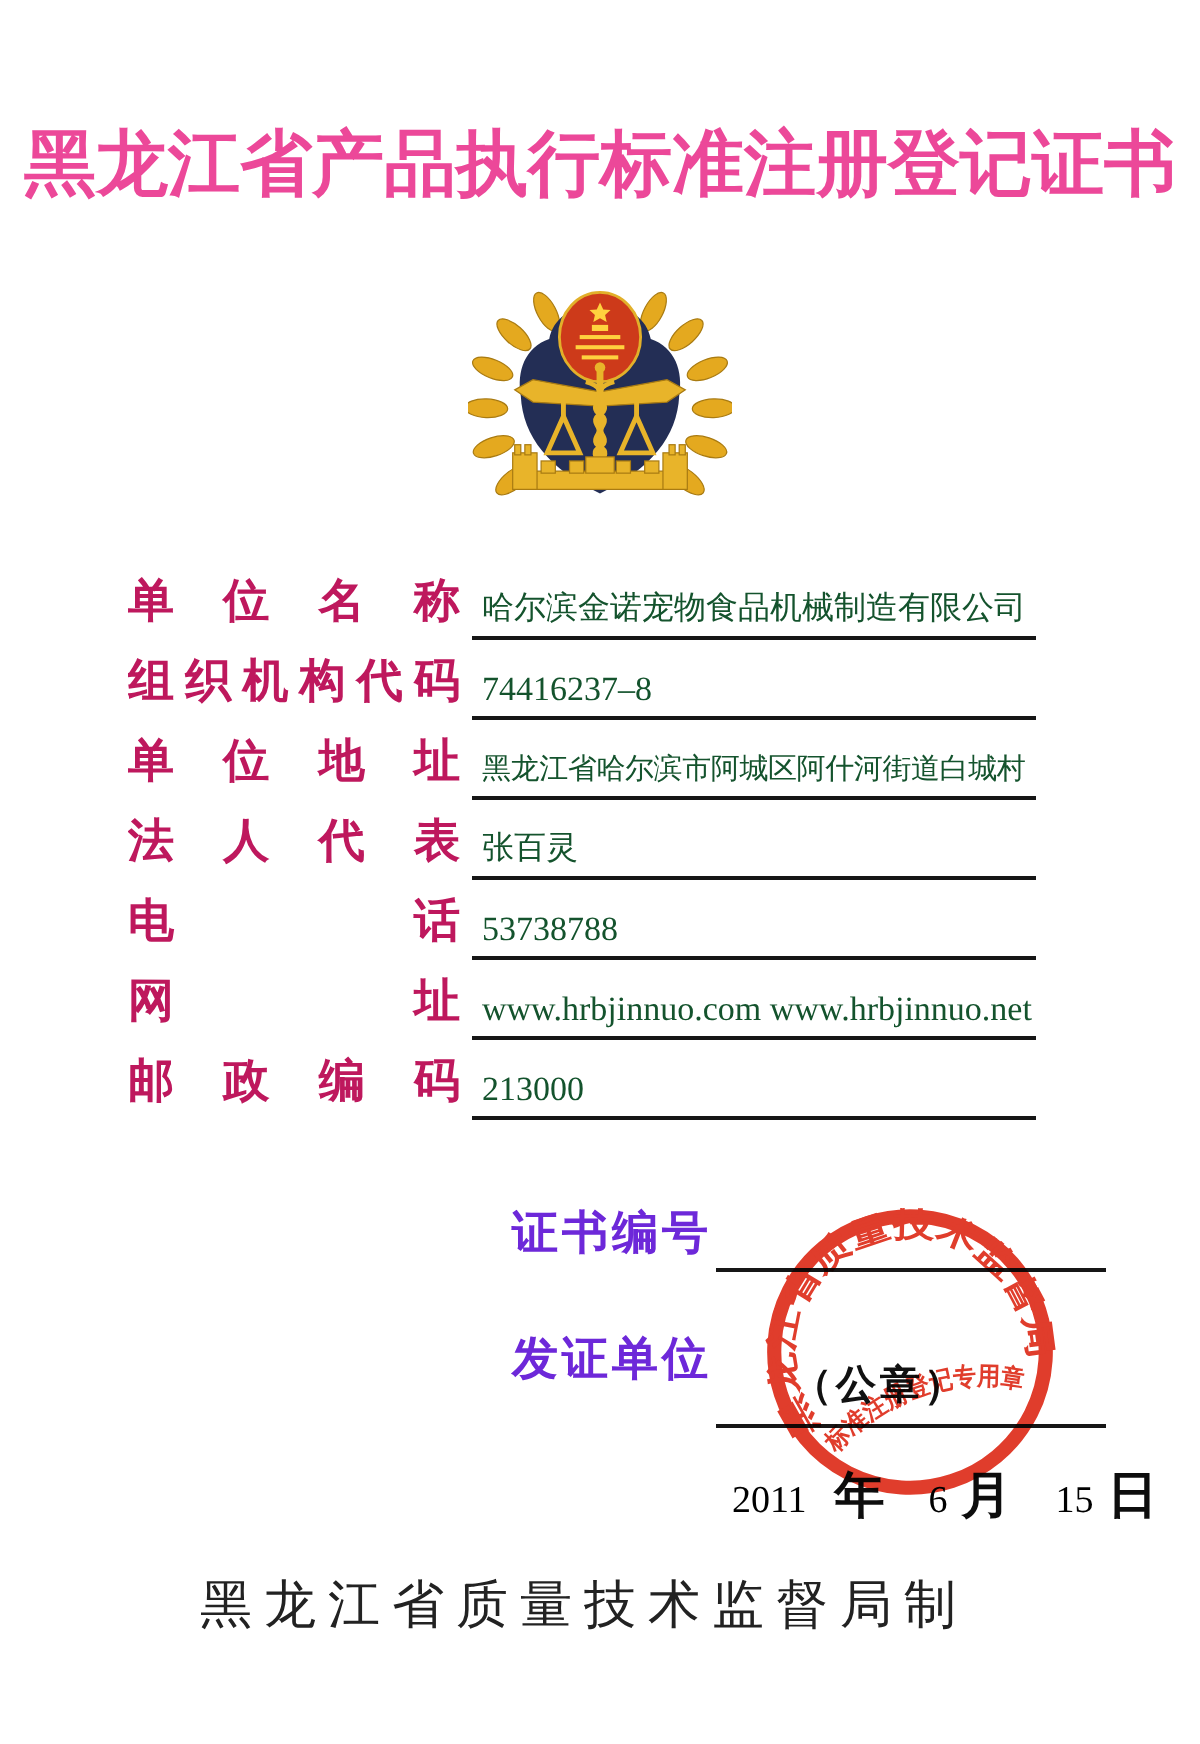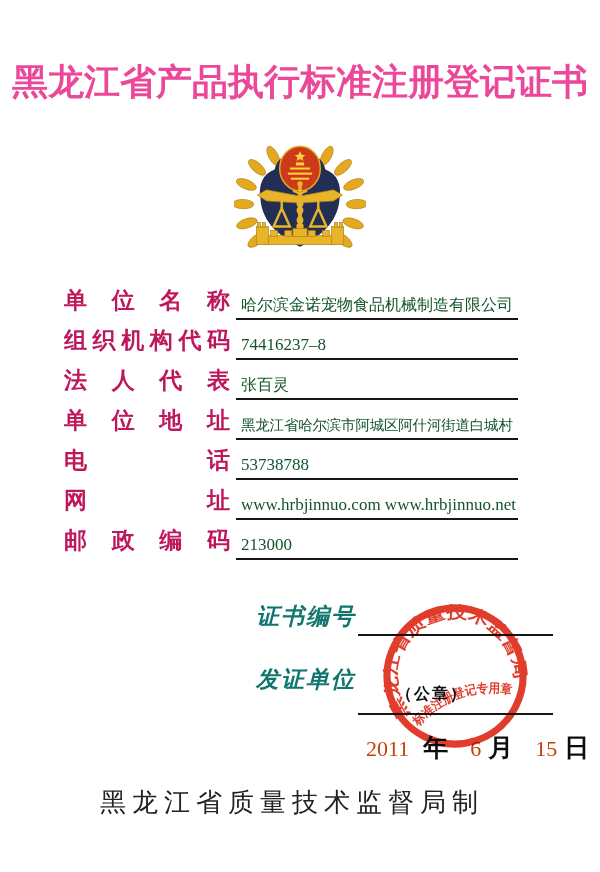--- a/index.html
+++ b/index.html
@@ -26,32 +26,32 @@
   }
   .row-value {
     position:absolute; left:172px; right:0; bottom:3px; height:26px;
     border-bottom:2px solid #161616; font-size:16px; line-height:26px;
     padding-left:5px; white-space:nowrap; color:#14532d;
   }
   .row-value.long { font-size:14.5px; letter-spacing:-0.2px; }
   .row-value.num  { font-size:17px; }
   
   .cert-row { position:absolute; left:256px; white-space:nowrap; }
-  .cert-row .c-label { font-size:23px; font-weight:bold; letter-spacing:2px; color:#0f766e;font-style:italic; }
+  .cert-row .c-label { font-size:23px; font-weight:bold; letter-spacing:2px; color:#6d28d9; }
   .cert-line {
     display:inline-block; width:195px; height:34px; margin-left:2px;
     border-bottom:2px solid #161616; vertical-align:-12px;
-    font-size:16px; font-weight:bold; line-height:30px; letter-spacing:2px;
+    font-size:20px; font-weight:bold; line-height:30px; letter-spacing:2px;
   }
   .cert-line .stamp-note { padding-left:38px; }
   .row-certno { top:600px; }
   .row-issuer { top:664px; }
   
   .date-row { position:absolute; top:731px; left:366px; white-space:nowrap; }
-  .date-row .d-num  { font-size:22px; color:#c2410c; }
+  .date-row .d-num  { font-size:19px; color:#000000; }
   .date-row .d-unit { font-size:25px; font-weight:bold; color:#0d0d0d; }
   .g1 { margin-left:10px; } .g2 { margin-left:18px; } .g3 { margin-left:3px; }
   
   .footer {
     position:absolute; top:785px; left:0; width:584px; text-align:center;
     font-size:26px; letter-spacing:6px; color:#222;
   }
   
   .seal {
     position:absolute; top:599px; left:378px; width:154px; height:154px;
@@ -137,26 +137,26 @@
   <div class="form">
     <div class="row">
       <span class="row-label">单位名称</span>
       <span class="row-value">哈尔滨金诺宠物食品机械制造有限公司</span>
     </div>
     <div class="row">
       <span class="row-label">组织机构代码</span>
       <span class="row-value num">74416237–8</span>
     </div>
     <div class="row">
+      <span class="row-label">单位地址</span>
+      <span class="row-value long">黑龙江省哈尔滨市阿城区阿什河街道白城村</span>
+    </div>
+    <div class="row">
       <span class="row-label">法人代表</span>
       <span class="row-value">张百灵</span>
-    </div>
-    <div class="row">
-      <span class="row-label">单位地址</span>
-      <span class="row-value long">黑龙江省哈尔滨市阿城区阿什河街道白城村</span>
     </div>
     <div class="row">
       <span class="row-label">电话</span>
       <span class="row-value num">53738788</span>
     </div>
     <div class="row">
       <span class="row-label">网址</span>
       <span class="row-value num">www.hrbjinnuo.com  www.hrbjinnuo.net</span>
     </div>
     <div class="row">

